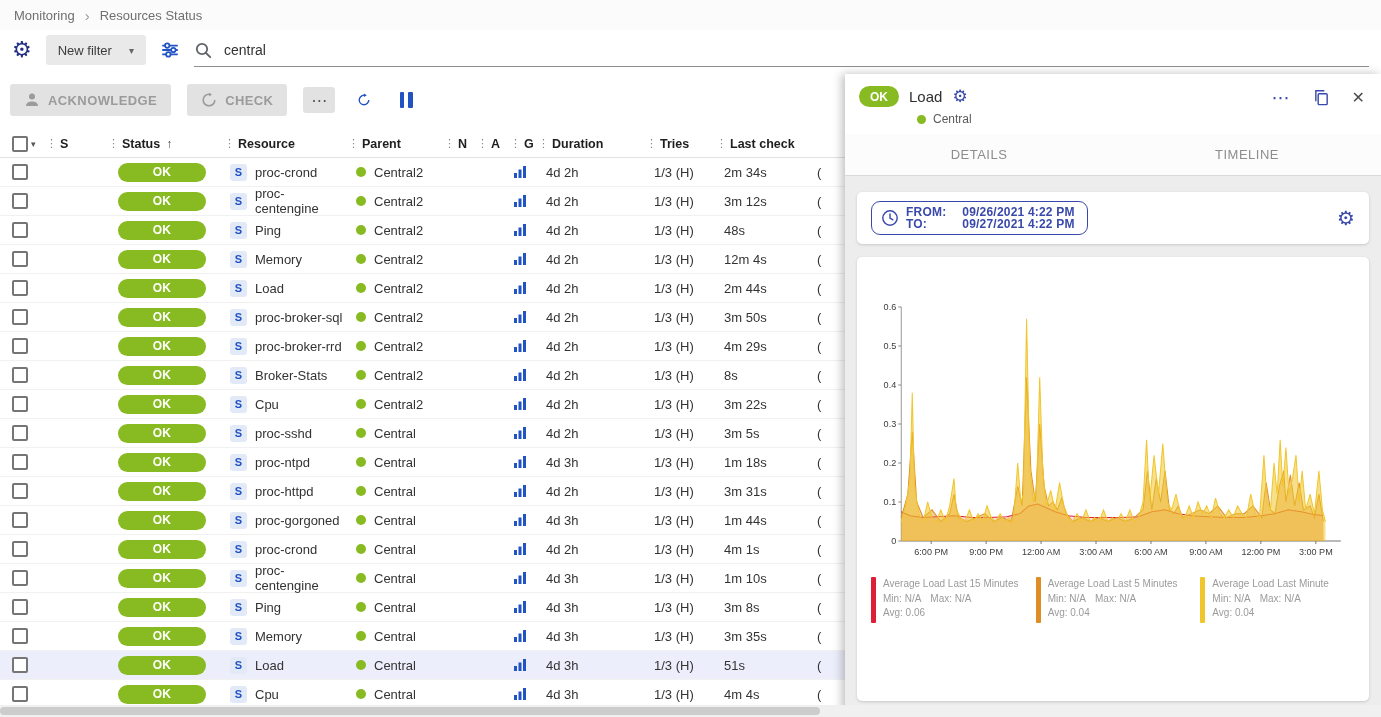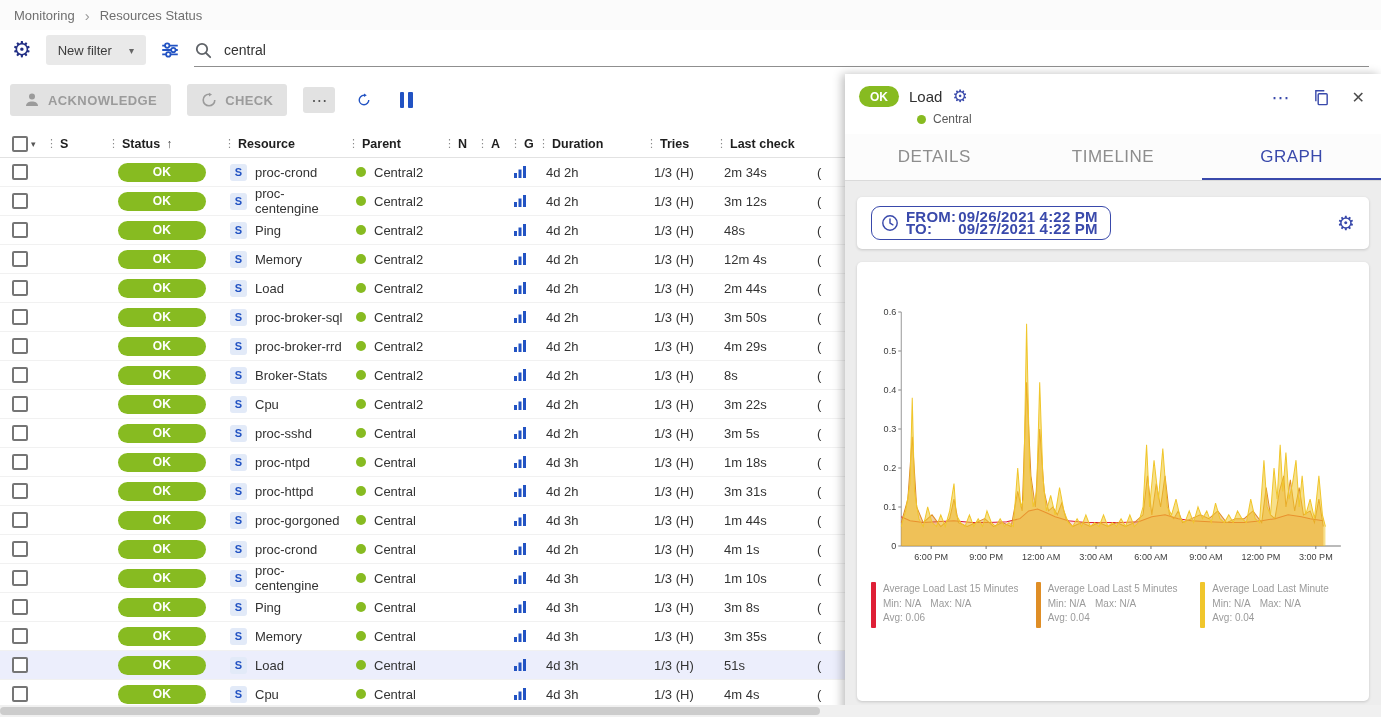--- a/index.html
+++ b/index.html
@@ -59,34 +59,34 @@
   .chip-sm { background:var(--ok-green); color:#fff; font-weight:bold; font-size:12px; border-radius:11px; width:40px; height:21px; display:flex; align-items:center; justify-content:center; }
   .panel-title { font-size:15px; font-weight:500; color:#303030; }
   .gear-small { color:var(--primary); font-size:17px; line-height:1; cursor:pointer; }
   .ph-row2 { display:flex; align-items:center; gap:7px; margin:5px 0 0 58px; font-size:12px; color:#5a5a5a; }
   .pdot-sm { width:9px; height:9px; border-radius:50%; background:var(--ok-green); }
   .ph-icons { position:absolute; right:16px; top:14px; display:flex; gap:22px; align-items:center; color:var(--primary); }
   .ph-icons .more { font-size:18px; line-height:1; cursor:pointer; letter-spacing:1px; }
   .ph-icons svg { width:17px; height:17px; cursor:pointer; }
   .ph-icons .close { color:#4d4d4d; font-size:16px; cursor:pointer; }
   .tabs { display:flex; background:#fcfcfc; border-bottom:1px solid #dadada; }
-  .tab { flex:1; text-align:center; padding:13px 0 11px; font-size:17px; letter-spacing:.5px; color:#8d8d8d; border-bottom:2px solid transparent; cursor:pointer; }
+  .tab { flex:1; text-align:center; padding:13px 0 11px; font-size:13px; letter-spacing:.5px; color:#8d8d8d; border-bottom:2px solid transparent; cursor:pointer; }
   .tab.active { color:var(--primary); border-bottom-color:var(--primary); }
   .panel-body { flex:1; padding:16px 12px; display:flex; flex-direction:column; gap:13px; overflow:hidden; }
   .card { background:#fff; border-radius:5px; box-shadow:0 1px 3px rgba(0,0,0,.16); }
   .time-card { display:flex; align-items:center; padding:9px 14px; gap:14px; flex:none; }
   .range-group { display:flex; margin-left:38px; }
   .range-btn { height:29px; padding:0 12px; font-size:12px; font-weight:bold; letter-spacing:.3px; border:1px solid var(--primary); background:#fff; color:var(--primary); cursor:pointer; font-family:inherit; }
   .range-btn + .range-btn { border-left:none; }
   .range-btn:first-child { border-radius:4px 0 0 4px; }
   .range-btn:last-child { border-radius:0 4px 4px 0; }
   .range-btn.active { background:var(--primary-dark); border-color:var(--primary-dark); color:#fff; }
   .daterange { display:flex; align-items:center; gap:7px; border:1px solid var(--primary); border-radius:9px; padding:4px 12px 4px 9px; color:var(--primary); cursor:pointer; }
   .daterange svg { width:18px; height:18px; flex:none; }
-  .dr-grid { display:grid; grid-template-columns:auto auto; column-gap:2px; font-size:15px; font-weight:bold; line-height:12px; letter-spacing:.2px; white-space:nowrap; }
+  .dr-grid { display:grid; grid-template-columns:auto auto; column-gap:16px; font-size:12px; font-weight:bold; line-height:12px; letter-spacing:.2px; white-space:nowrap; }
   .gear-right { margin-left:auto; color:var(--primary); font-size:20px; line-height:1; cursor:pointer; }
   .graph-card { flex:1; display:flex; flex-direction:column; padding:12px 14px; overflow:hidden; }
   .graph-title-row { position:relative; text-align:center; margin-top:8px; }
   .graph-title { font-size:15px; color:#595959; }
   .graph-icons { position:absolute; right:8px; top:-1px; display:flex; gap:18px; color:var(--primary); }
   .graph-icons svg { width:18px; height:18px; cursor:pointer; }
   svg.chart { width:100%; margin-top:30px; flex:none; }
   .ytick,.xtick { font-size:9px; fill:#3c3c3c; }
   .legend { display:flex; gap:10px; margin-top:10px; }
   .legend-item { flex:1; display:flex; gap:7px; min-width:0; }
@@ -803,21 +803,20 @@
           <rect x="5.5" y="5" width="9.5" height="11.5" rx="1"></rect>
           <path d="M3 13V1.8h9"></path>
         </svg>
       <span class="close">✕</span>
     </div>
   </div>
 
   <div class="tabs">
     <div class="tab">DETAILS</div>
     <div class="tab">TIMELINE</div>
-    <div class="tab active">GRAPH</div>
   </div>
 
   <div class="panel-body">
     <div class="card time-card">
       <div class="daterange">
         <svg viewBox="0 0 20 20" fill="none" stroke="currentColor" stroke-width="1.6">
             <circle cx="10" cy="10" r="8"></circle>
             <path d="M10 5.5V10l3.2 2" stroke-linecap="round"></path>
           </svg>
         <div class="dr-grid">

